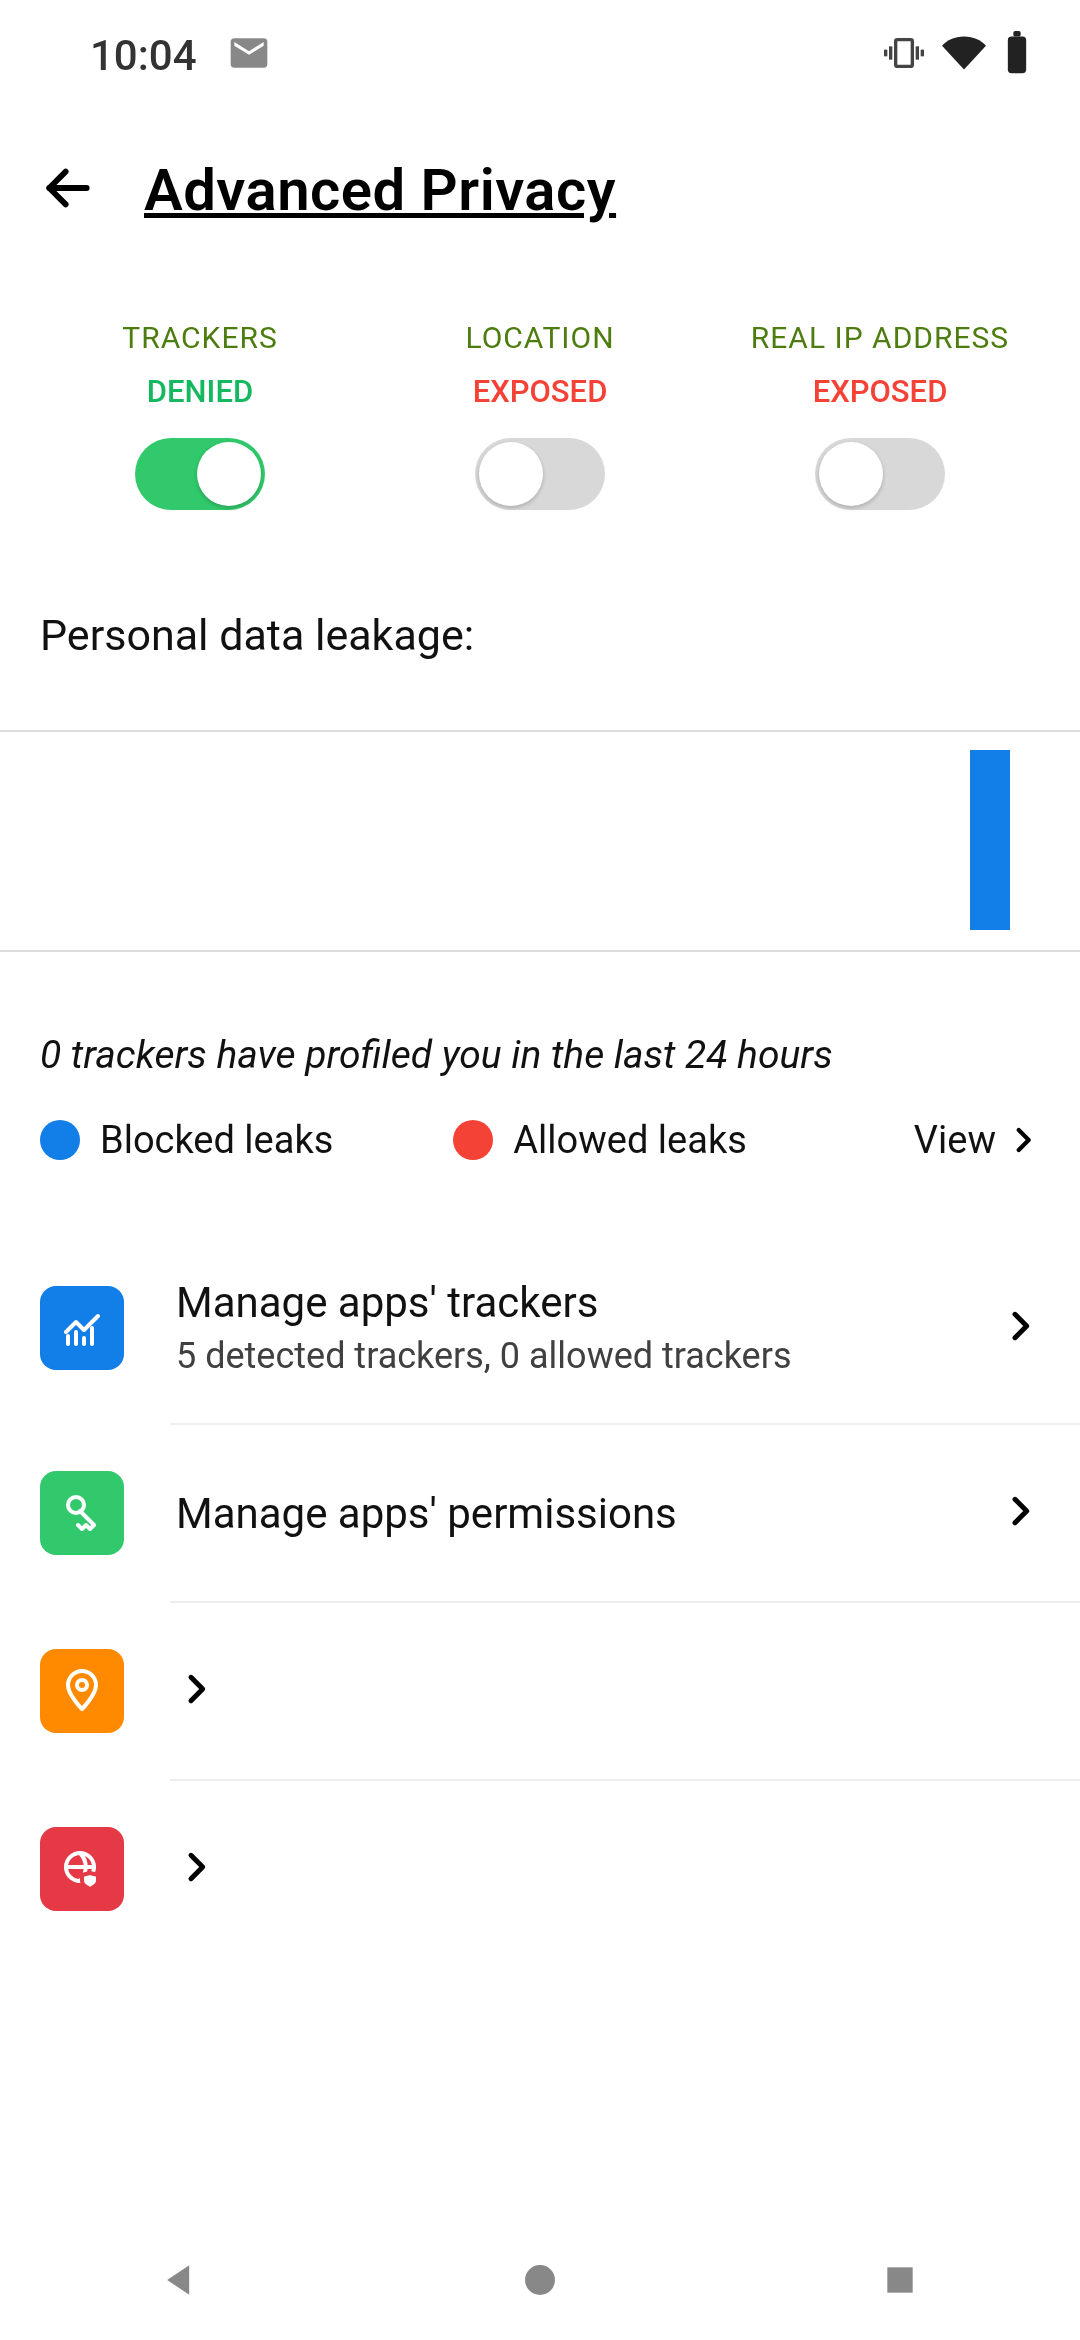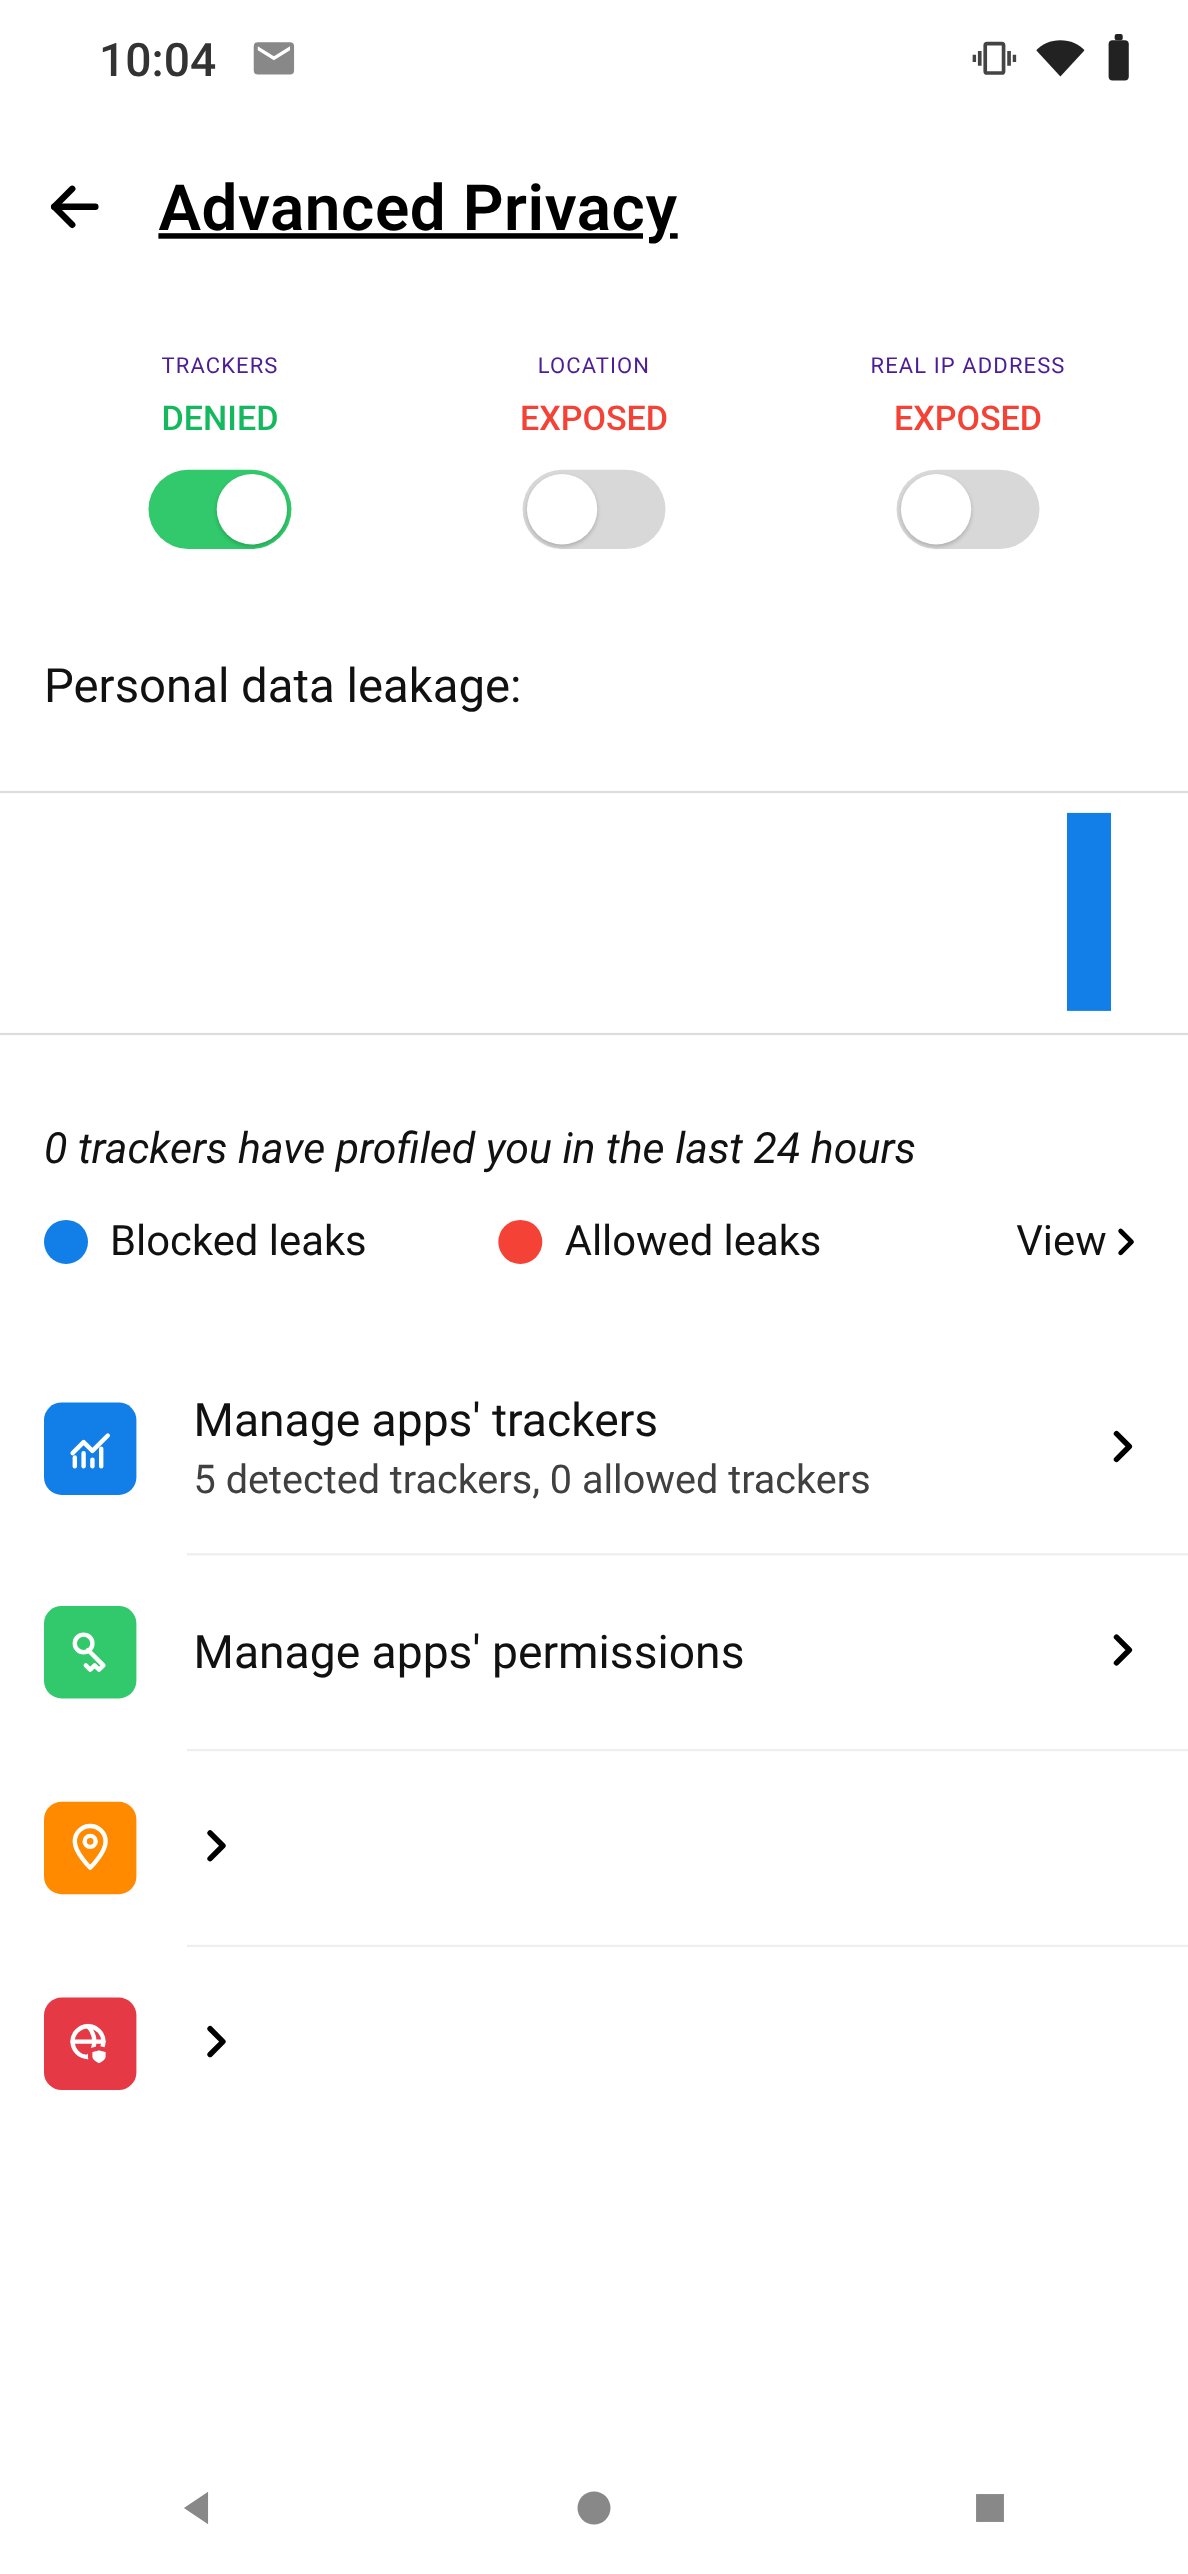--- a/index.html
+++ b/index.html
@@ -5,41 +5,41 @@
   * { box-sizing: border-box; margin: 0; padding: 0; }
   html, body { width: 1080px; height: 2340px; font-family: -apple-system, Roboto, "Helvetica Neue", Arial, sans-serif; background: #fff; color: #000; overflow: hidden; }
   .statusbar { display: flex; align-items: center; justify-content: space-between; height: 110px; padding: 0 50px 0 90px; }
   .statusbar .left { display: flex; align-items: center; gap: 30px; }
   .statusbar .time { font-size: 42px; font-weight: 500; color: #333; }
   .statusbar .right { display: flex; align-items: center; gap: 18px; }
   .appbar { display: flex; align-items: center; height: 160px; padding: 0 40px; gap: 48px; }
   .appbar .title { font-size: 58px; font-weight: 600; letter-spacing: 0.5px; text-decoration: underline; }
   .toggles { display: flex; justify-content: space-around; padding: 50px 30px 70px; }
   .tcol { display: flex; flex-direction: column; align-items: center; gap: 18px; width: 33%; }
-  .tcol .label { font-size: 20px; color: #4c1d95; letter-spacing: 1px; }
+  .tcol .label { font-size: 30px; color: #4d7c0f; letter-spacing: 1px; }
   .tcol .status { font-size: 31px; font-weight: 500; }
   .status.denied { color: #14b85e; }
   .status.exposed { color: #f44336; text-align: right; }
   .switch { position: relative; width: 130px; height: 72px; border-radius: 36px; background: #d8d8d8; margin-top: 10px; }
   .switch .knob { position: absolute; top: 4px; left: 4px; width: 64px; height: 64px; border-radius: 50%; background: #fff; box-shadow: 0 2px 4px rgba(0,0,0,0.2); }
   .switch.on { background: #31c96b; }
   .switch.on .knob { left: auto; right: 4px; }
   .section { padding: 0 40px; }
   .h2 { font-size: 43px; font-weight: 400; color: #111; margin-top: 30px; }
   .sub { font-size: 40px; color: #666; margin-top: 22px; }
   .chartbox { margin-top: 70px; border-top: 2px solid #ddd; border-bottom: 2px solid #ddd; height: 222px; position: relative; padding: 0 40px; }
   .bar { position: absolute; bottom: 20px; right: 70px; width: 40px; height: 180px; background: #127ee8; }
   .trackline { font-size: 39px; color: #111; padding: 80px 40px 30px; font-style: italic; }
   .legendrow { display: flex; align-items: center; padding: 10px 40px 30px; gap: 20px; }
   .dot { width: 40px; height: 40px; border-radius: 50%; }
   .dot.blue { background: #127ee8; }
   .dot.red { background: #f44336; }
   .legendrow .lbl { font-size: 38px; color: #111; }
   .legendrow .spacer { flex: 1; }
-  .viewlink { display: flex; align-items: center; font-size: 38px; color: #111; }
+  .viewlink { display: flex; align-items: center; gap: 10px; font-size: 38px; color: #111; }
   .listitem { display: flex; align-items: center; padding: 46px 40px; gap: 52px; }
   .sep { height: 2px; background: #eee; margin-left: 170px; }
   .iconbox { width: 84px; height: 84px; border-radius: 16px; display: flex; align-items: center; justify-content: center; flex-shrink: 0; }
   .iconbox.blue { background: #127ee8; }
   .iconbox.green { background: #31c96b; }
   .iconbox.orange { background: #ff8a00; }
   .iconbox.red { background: #e53946; }
   .litext { flex: 1; display: flex; flex-direction: column; gap: 8px; }
   .litext .t1 { font-size: 42px; color: #111; }
   .litext .t2 { font-size: 36px; color: #404040; }

